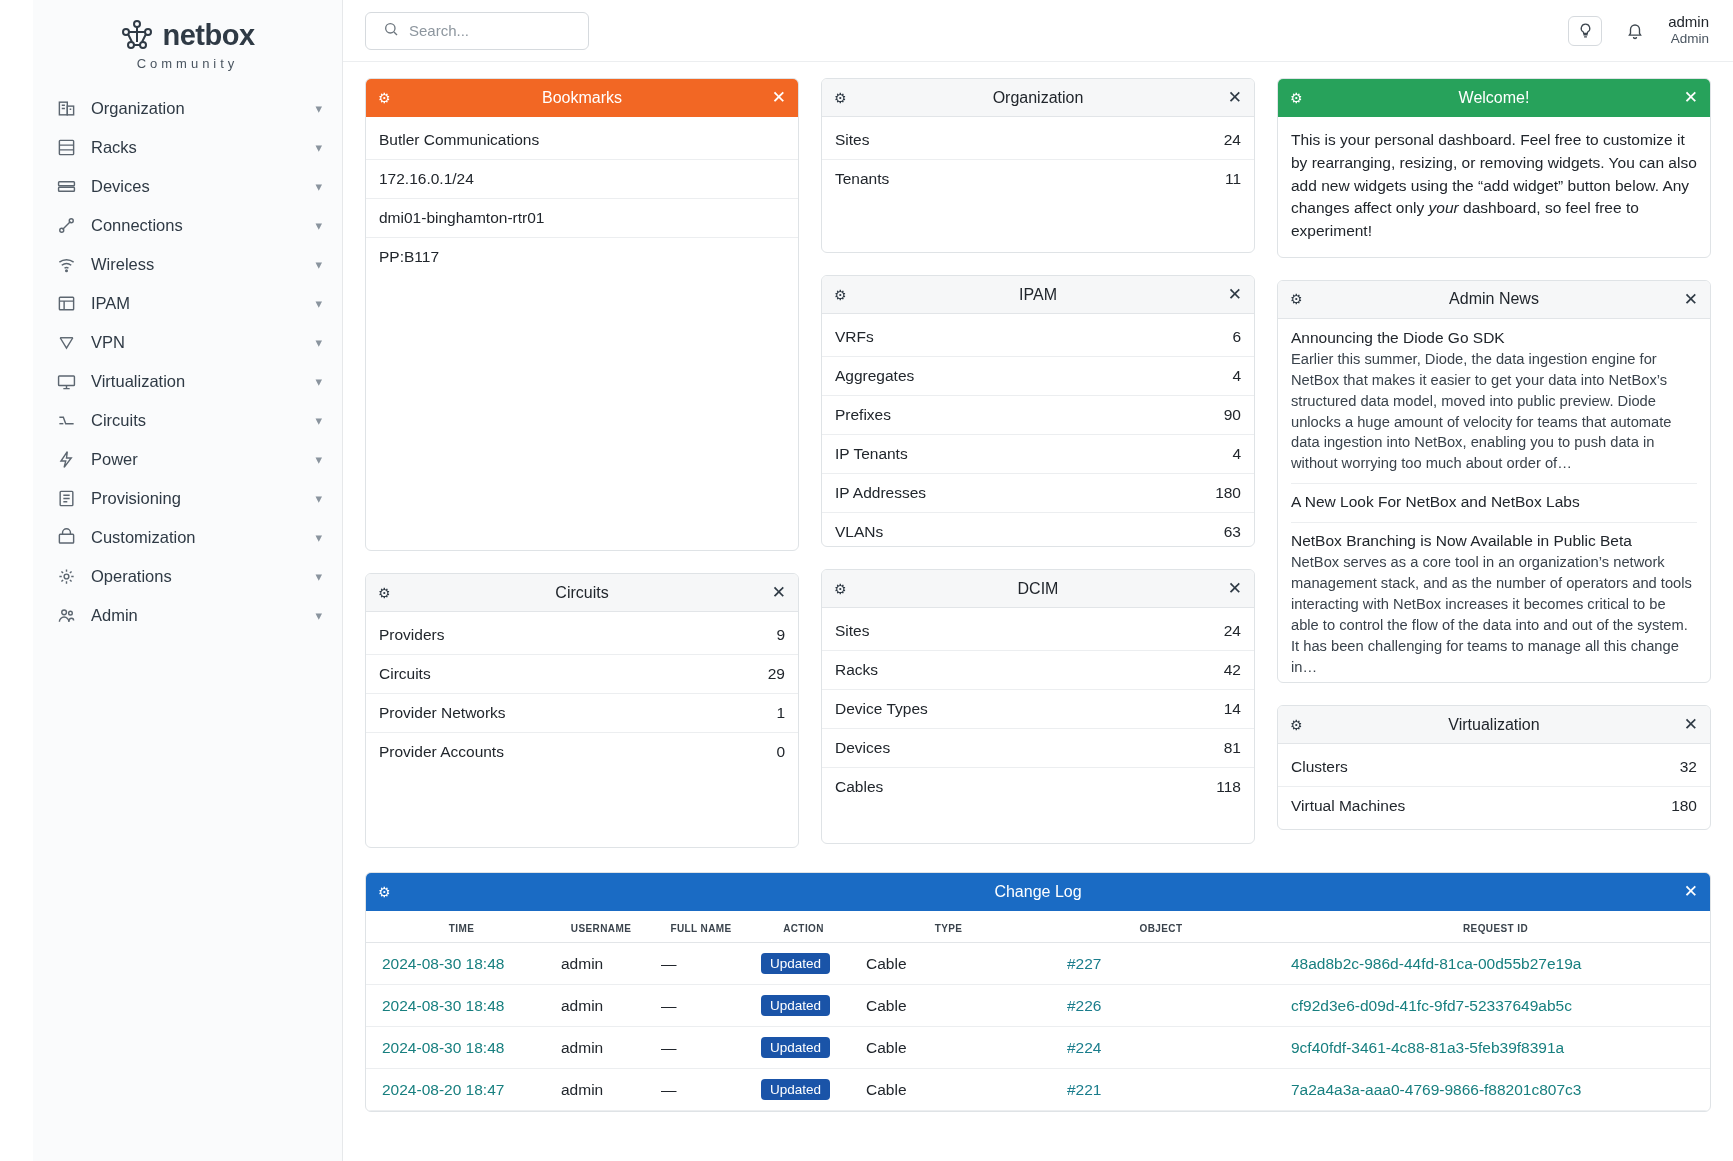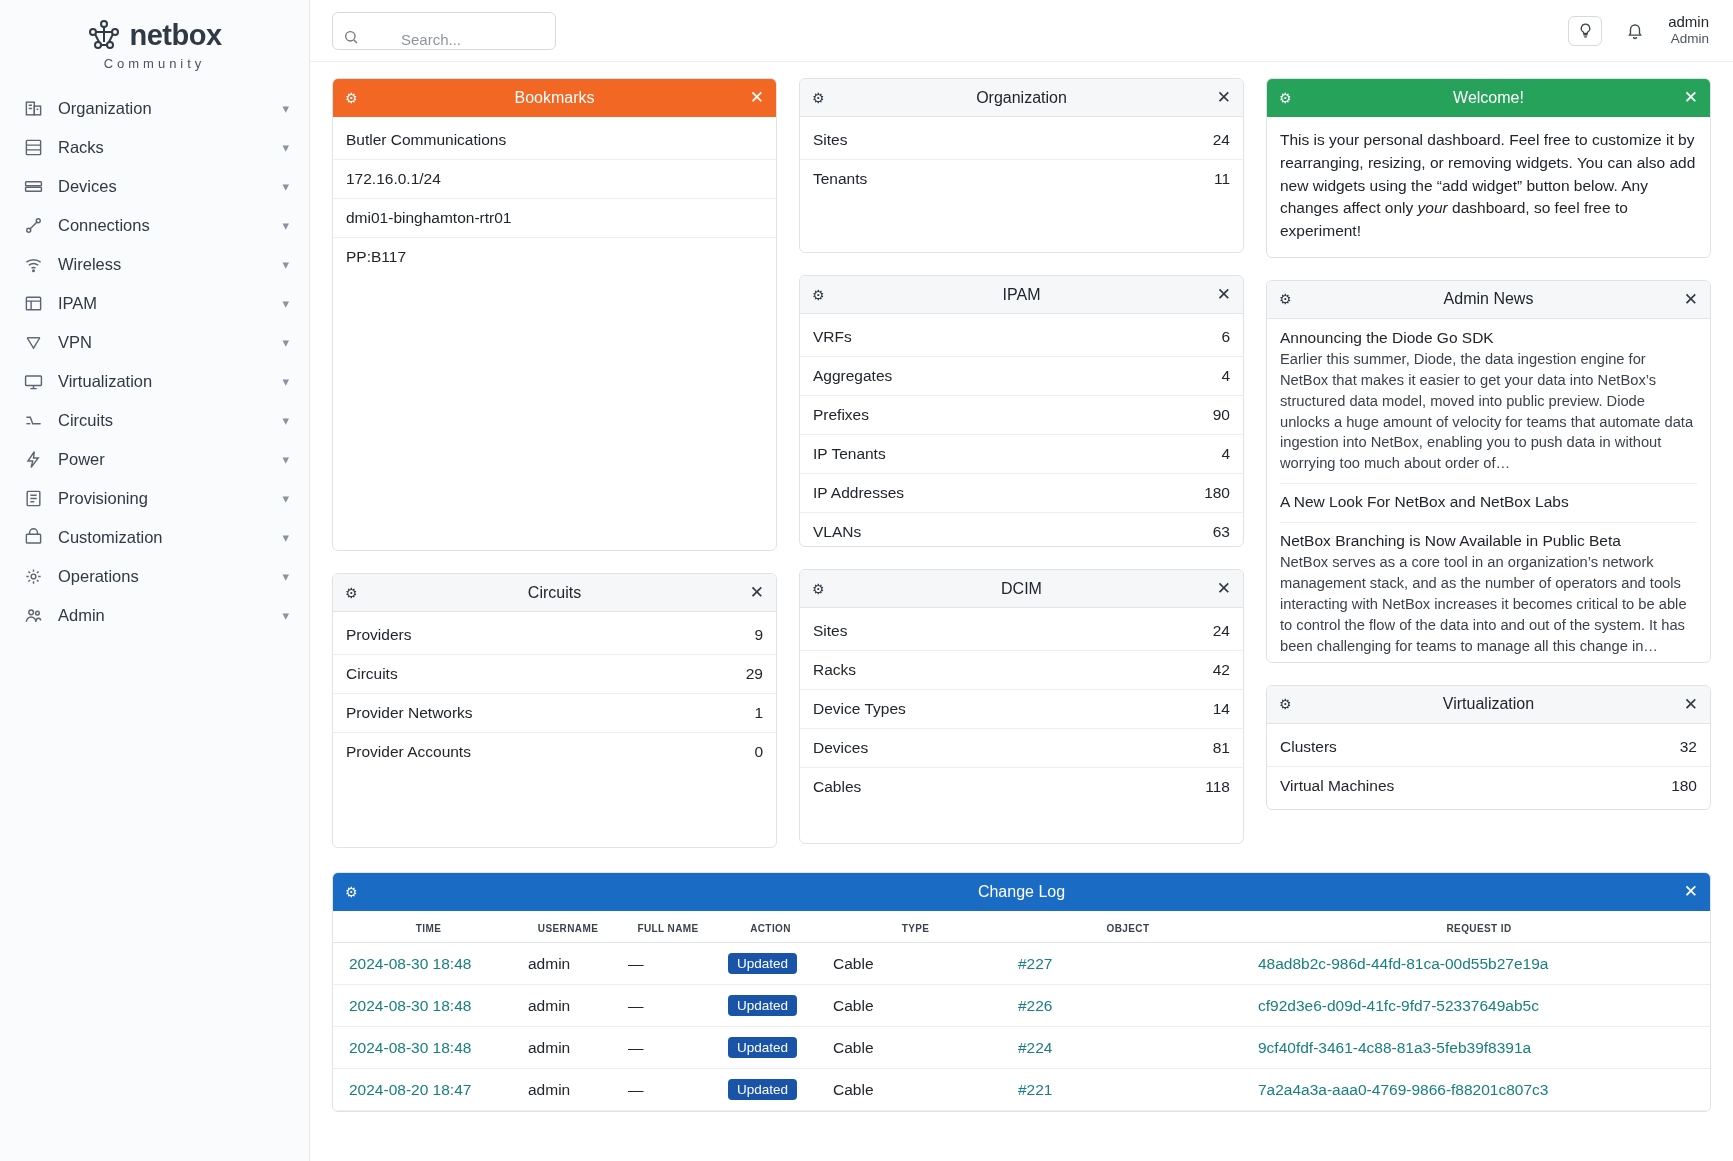--- a/index.html
+++ b/index.html
@@ -15,20 +15,21 @@
 
   
   .sidebar {
     width: 310px;
     min-width: 310px;
     background: #fafbfc;
     border-right: 1px solid #e6e8ea;
     padding-top: 8px;
     height: 1161px;
     overflow: hidden;
+    margin-left: 33px;
   }
   .brand {
     display: flex;
     flex-direction: column;
     align-items: center;
     padding: 10px 0 18px 0;
   }
   .brand-row { display: flex; align-items: center; gap: 8px; }
   .brand-logo { width: 34px; height: 34px; }
   .brand-name {
@@ -82,24 +83,23 @@
     padding: 0 24px 0 22px;
     border-bottom: 1px solid #eceef0;
     background: #fff;
   }
   .search-box {
     width: 224px;
     height: 38px;
     border: 1px solid #d6dade;
     border-radius: 6px;
     display: flex;
-    align-items: flex-end;
-    padding: 0 10px;
+    align-items: center;
+    padding: 0 17px;
     background: #fff;
-    gap: 32px;
   }
   .search-box input {
     border: 0; outline: 0;
     font-size: 15px;
     width: 100%;
     margin-left: 8px;
     color: #21262c;
     font-family: "Liberation Sans", sans-serif;
     background: transparent;
   }
@@ -240,21 +240,21 @@
     text-transform: uppercase;
     border-bottom: 1px solid #e2e5e8;
   }
   table.clog td {
     padding: 10px 10px;
     border-bottom: 1px solid #eceef0;
     color: #21262c;
     white-space: nowrap;
   }
   .lnk { color: #177f7f; text-decoration: none; cursor: pointer; }
-  .lnk.blue { color: #1a7d8c; }
+  .lnk.blue { color: #1a7d8c; margin-left: 16px; }
   .badge-updated {
     display: inline-block;
     background: #1a54a8;
     color: #fff;
     font-size: 13.5px;
     padding: 3px 9px;
     border-radius: 4px;
   }
   .clog-wrap { padding: 0 0 0 0; }
   .muted { color: #4a5560; }

